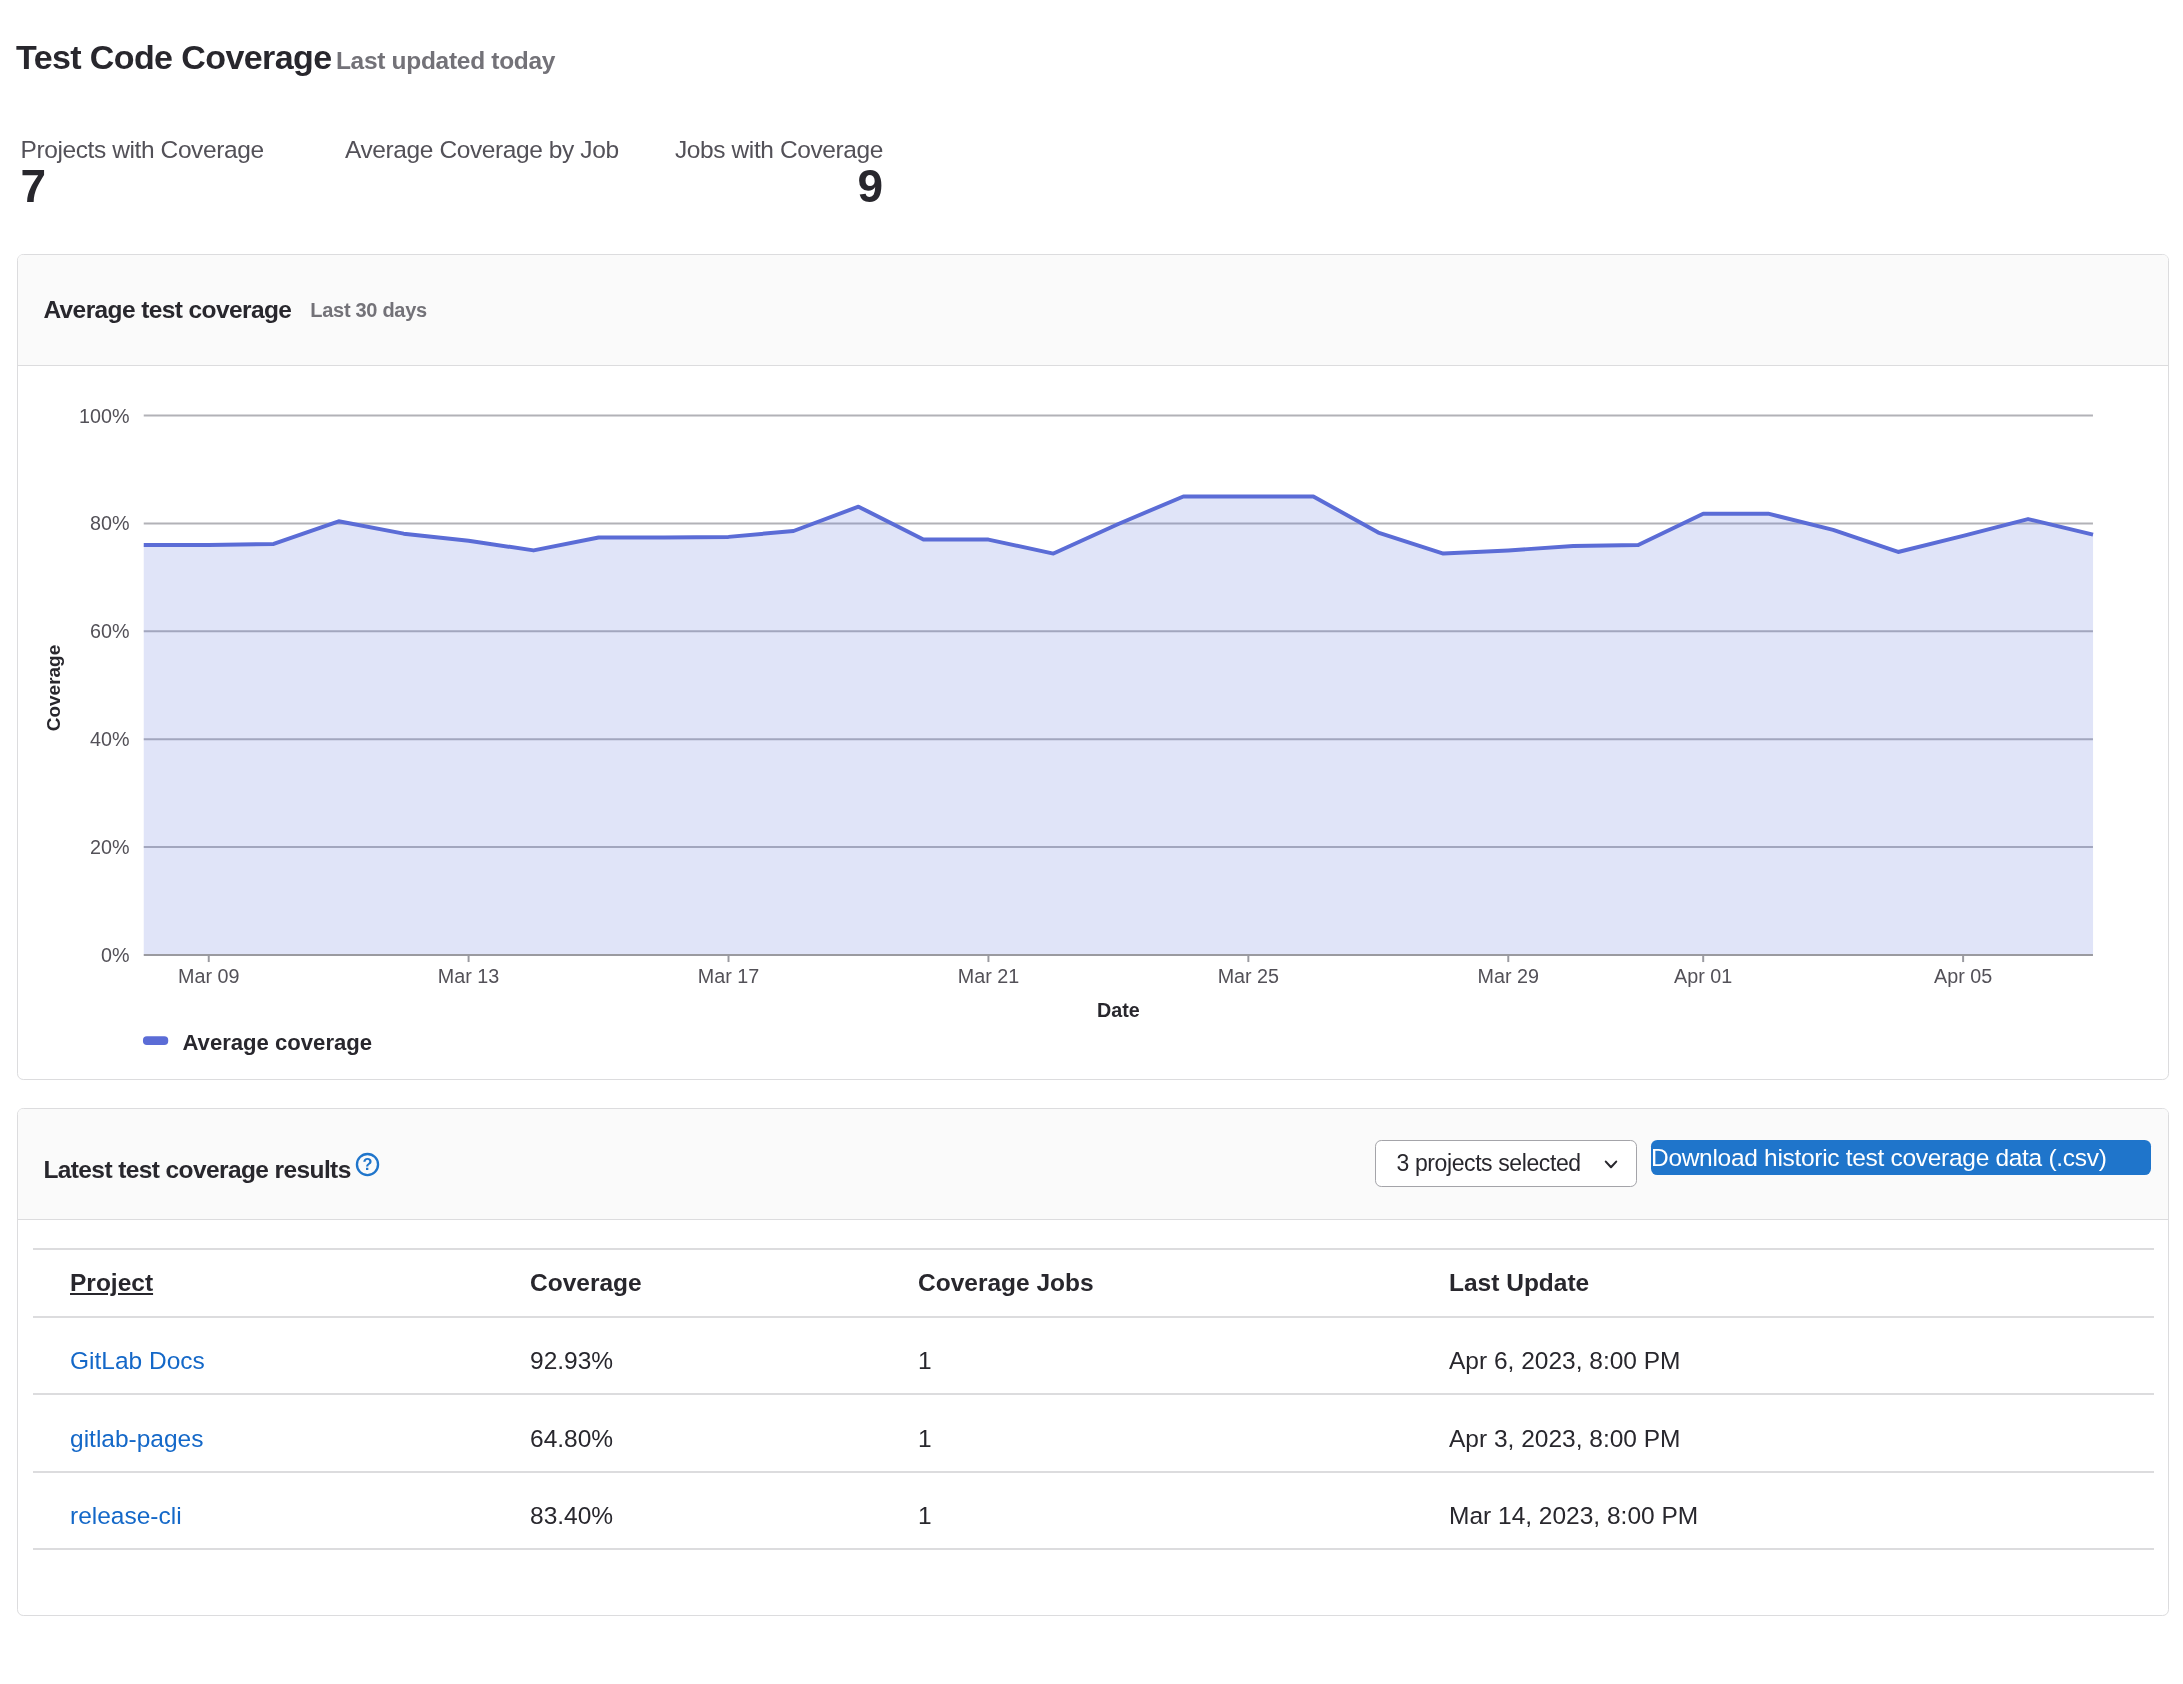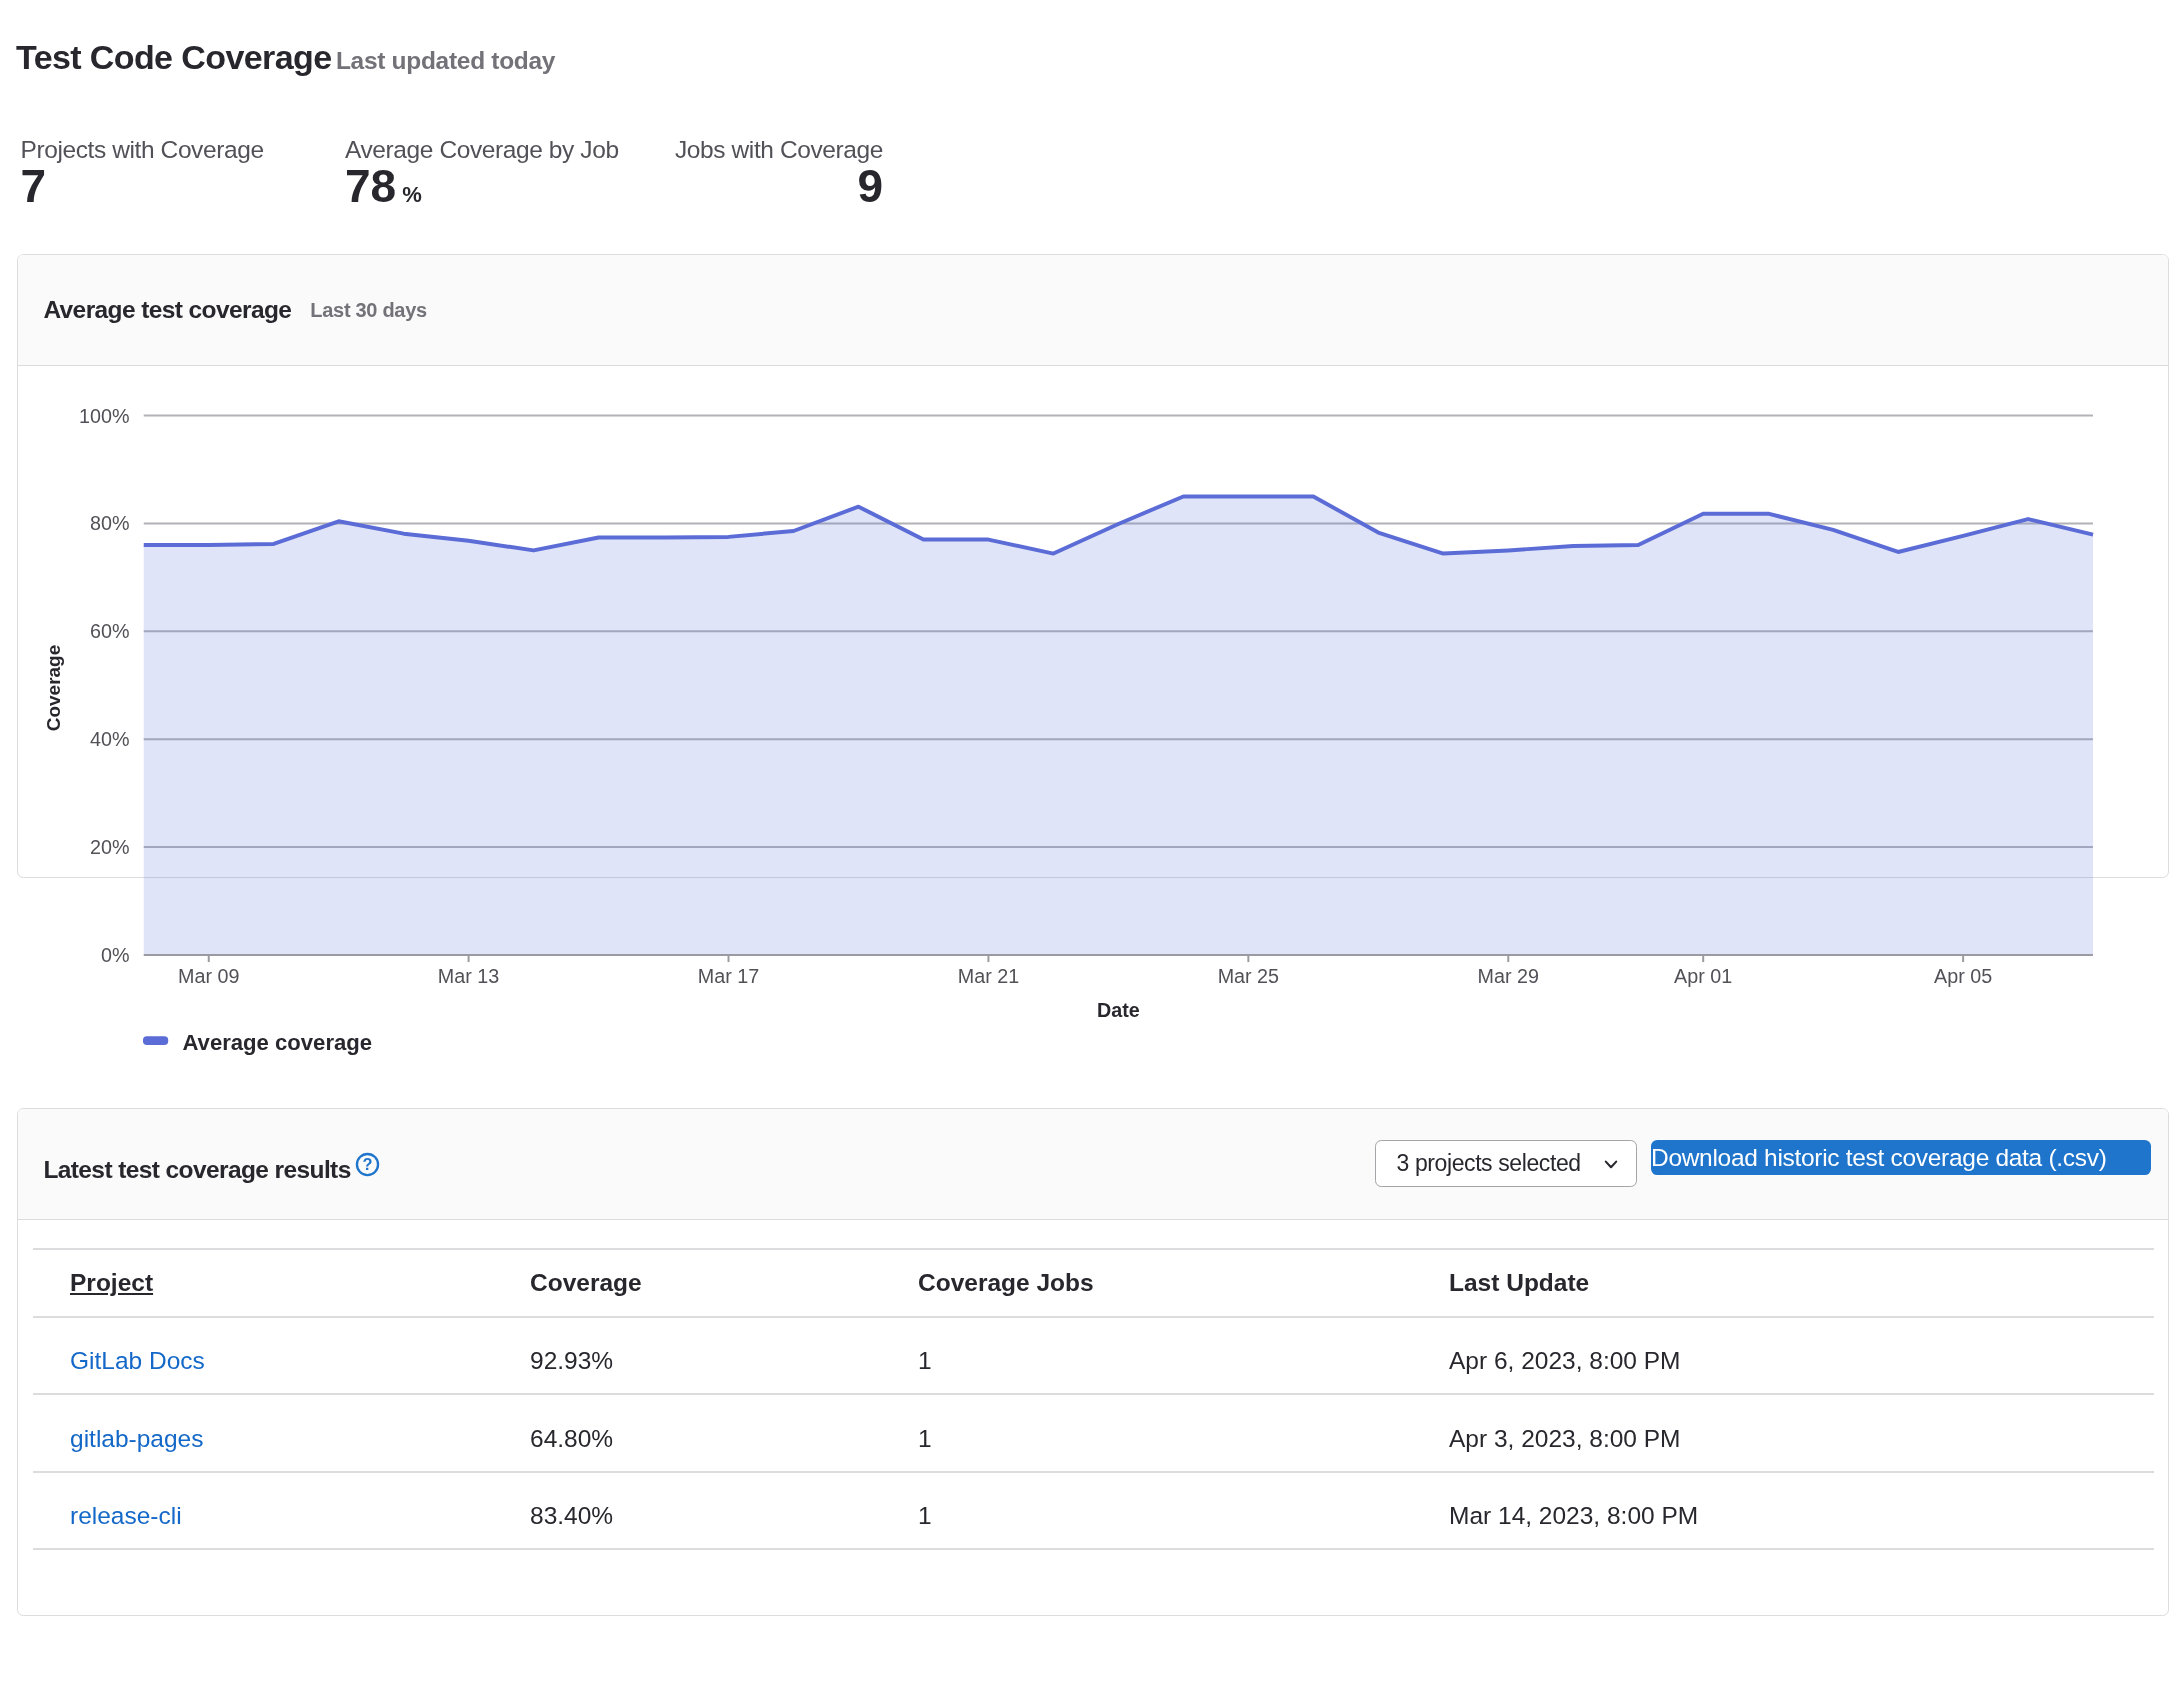--- a/index.html
+++ b/index.html
@@ -24,28 +24,27 @@
   <span style="font-size:34px; font-weight:bold; color:#28272d; letter-spacing:-0.6px;">Test Code Coverage</span>
   <span style="font-size:24.5px; font-weight:bold; color:#737278; letter-spacing:-0.3px; margin-left:1px;">Last updated today</span>
 </div>
 
 <div class="abs" style="left:20.5px; top:138px;">
   <div class="statlab">Projects with Coverage</div>
   <div class="statval">7</div>
 </div>
 <div class="abs" style="left:345px; top:138px;">
   <div class="statlab">Average Coverage by Job</div>
-  <div class="statval">78<span class="unit"> %</span></div>
 </div>
 <div class="abs" style="left:675px; top:138px;text-align:right;">
   <div class="statlab">Jobs with Coverage</div>
   <div class="statval">9</div>
 </div>
 
-<div class="card" style="top:254px; height:624px;">
+<div class="card" style="top:254px; height:826px;">
   <div class="cardhead">
     <span class="h-title">Average test coverage</span>
     <span class="h-sub">Last 30 days</span>
   </div>
 </div>
 
 <div class="card" style="top:1108px; height:508px;">
   <div class="cardhead">
     <span class="h-title" style="position:relative; top:6.3px;">Latest test coverage results</span>
     <svg style="margin-left:4.7px;" width="25" height="25" viewBox="0 0 32 32">

